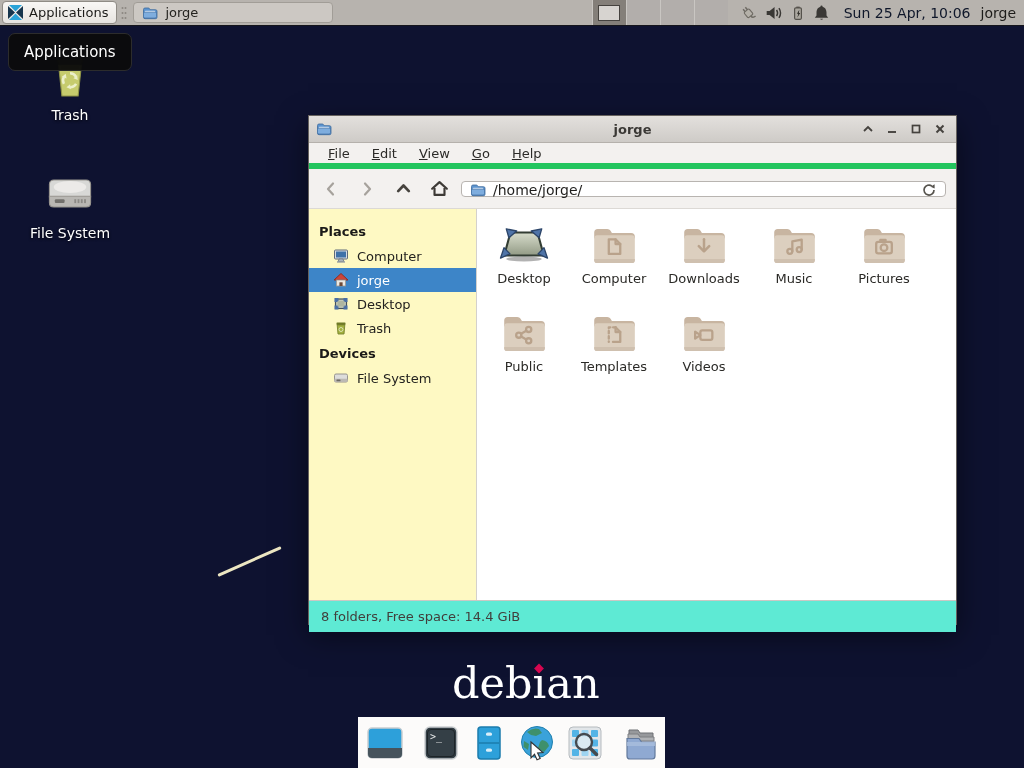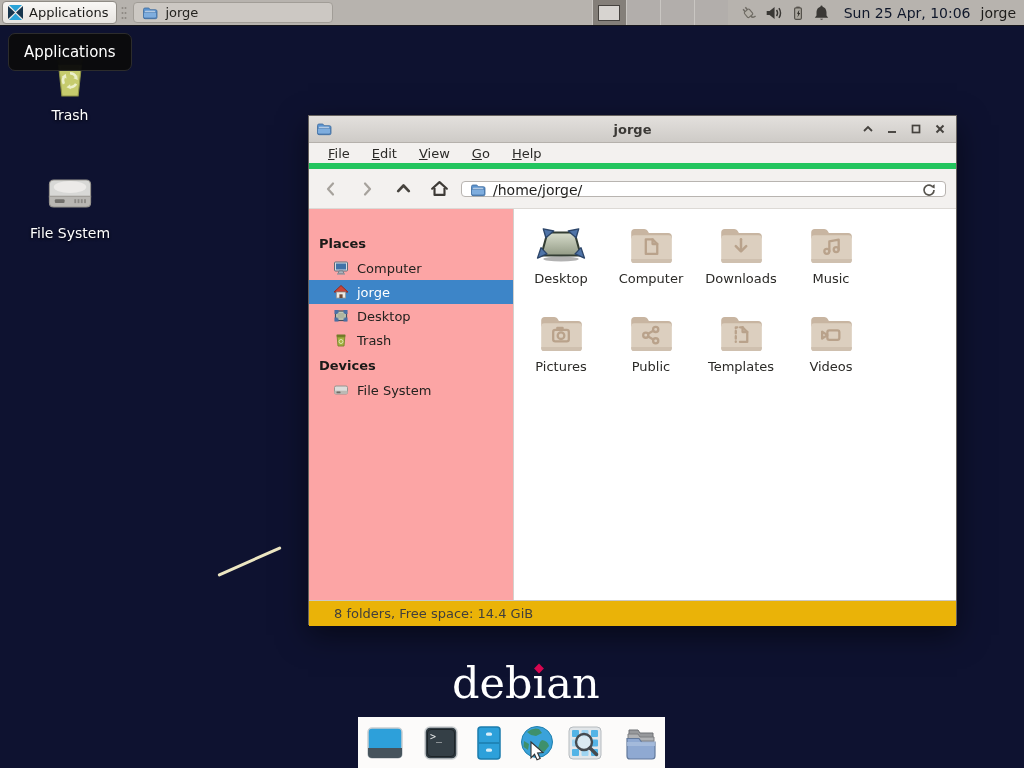--- a/index.html
+++ b/index.html
@@ -65,33 +65,33 @@
 
   .toolbar{height:40px;background:#f3f1ef;border-bottom:1px solid #dcd9d5;display:flex;align-items:center;
            padding:0 10px 0 8px;gap:8px;box-sizing:border-box;}
   .navbtn{width:28px;height:28px;display:flex;align-items:center;justify-content:center;border-radius:3px;}
   .pathbar{flex:1;height:16px;background:#fff;border:1px solid #b8b4b0;border-radius:4px;display:flex;
            align-items:flex-start;gap:7px;padding:0 8px;box-sizing:border-box;}
   .path-input{flex:1;border:none;outline:none;font-size:14px;color:#1f1e1c;background:transparent;
               font-family:"DejaVu Sans","Liberation Sans",sans-serif;padding:0;}
 
   .content{display:flex;height:391px;box-sizing:border-box;}
-  .sidebar{width:205px;border-right:1px solid #d4d1cd;box-sizing:border-box;padding-top:21px;background:#fca5a5;}
+  .sidebar{width:168px;border-right:1px solid #d4d1cd;box-sizing:border-box;padding-top:9px;background:#fef9c3;}
   .shead{font-weight:bold;font-size:13px;color:#1b1a18;padding:6px 10px 5px;}
   .srow{display:flex;align-items:center;gap:8px;padding:4px 8px 4px 24px;font-size:13px;color:#23221f;}
   .srow.selected{background:#3d85c8;color:#fff;}
   .srow svg{flex:0 0 auto;}
 
   .filegrid{flex:1;padding:10px 0 0 2px;display:flex;flex-wrap:wrap;align-content:flex-start;background:#fff;}
   .fcell{width:90px;height:88px;display:flex;flex-direction:column;align-items:center;gap:2px;}
   .fcell svg{width:54px;height:50px;}
   .flabel{font-size:13px;color:#2b2a27;}
 
-  .statusbar{height:26px;background:#eab308;border-top:1px solid #cbc8c4;display:flex;align-items:center;
-             padding-left:25px;font-size:13px;color:#413f3c;box-sizing:border-box;}
+  .statusbar{height:32px;background:#5eead4;border-top:1px solid #cbc8c4;display:flex;align-items:center;
+             padding-left:12px;font-size:13px;color:#413f3c;box-sizing:border-box;}
 
   
   #dock{left:358px;top:717px;width:307px;height:51px;background:#fcfbfa;display:flex;align-items:center;
         gap:8px;padding:0 7px;box-sizing:border-box;}
   .dock-sep{width:1px;height:38px;background:#b5b2ae;}
   .dock-item{width:40px;height:40px;display:flex;align-items:center;justify-content:center;}
 </style>
 </head>
 <body>
 

